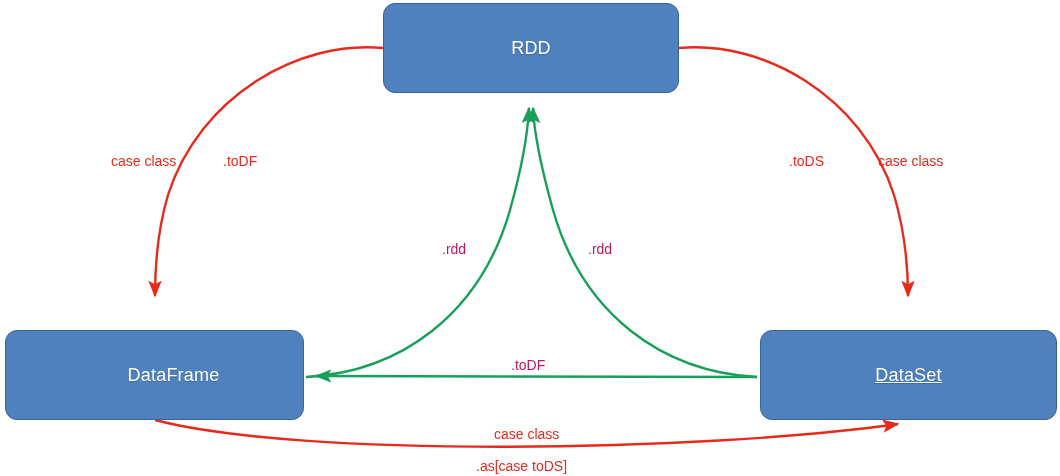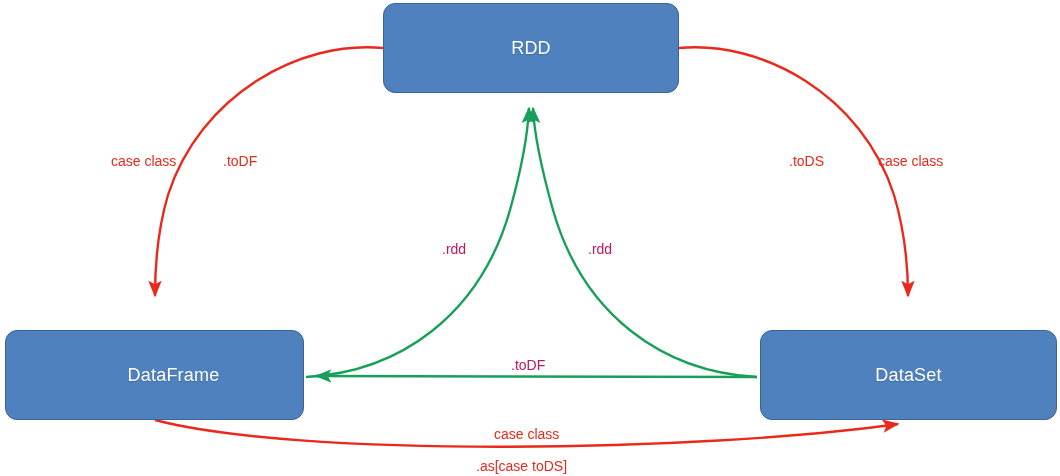--- a/index.html
+++ b/index.html
@@ -34,21 +34,21 @@
     align-items: center;
     justify-content: center;
     color: #ffffff;
     font-size: 18px;
     font-weight: 400;
     letter-spacing: 0.2px;
     text-shadow: 0 1px 1px rgba(0,0,0,0.18);
   }
   #node-rdd      { left: 383px; top: 3px;   width: 296px; height: 90px; }
   #node-df       { left: 5px;   top: 330px; width: 299px; height: 90px; padding-left: 38px; }
-  #node-ds       { left: 760px; top: 330px; width: 297px; height: 90px; }
+  #node-ds       { left: 760px; top: 330px; width: 297px; height: 90px; text-decoration: underline; }
 
   .edge-label {
     position: absolute;
     white-space: nowrap;
     font-size: 14px;
     line-height: 1;
   }
   .lbl-red   { color: #E8291C; }
   .lbl-green { color: #be185d; }
 

